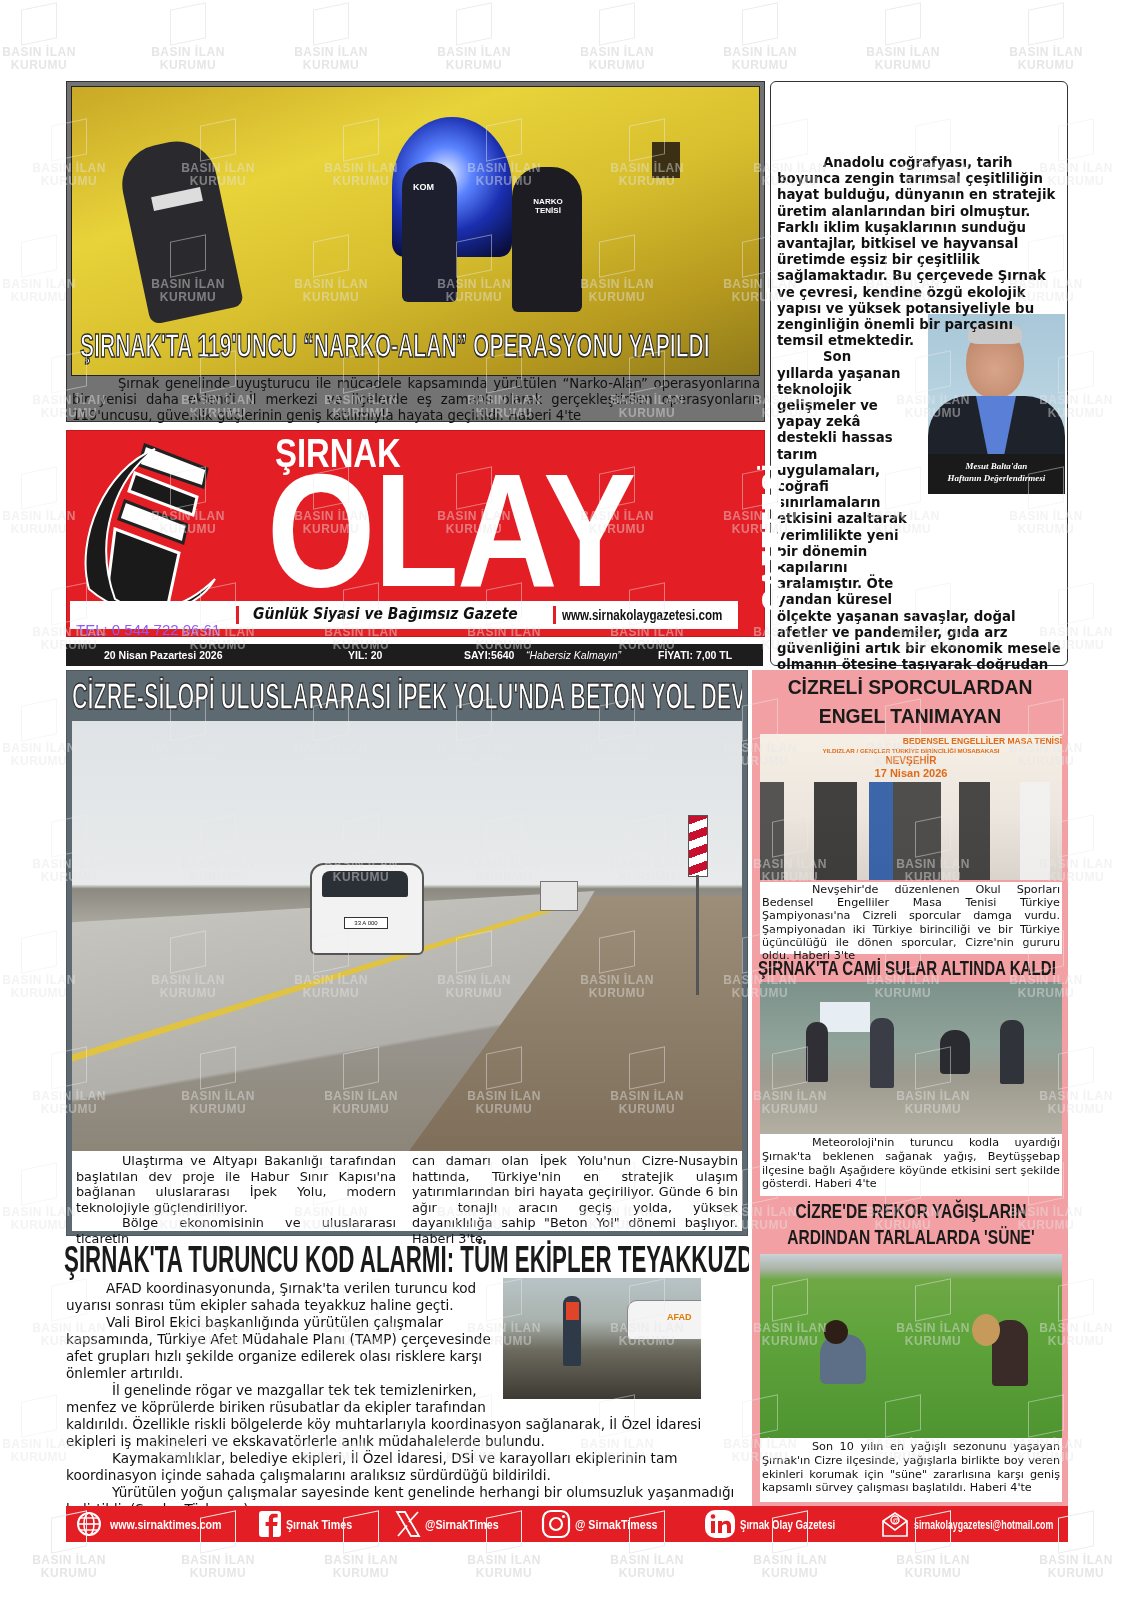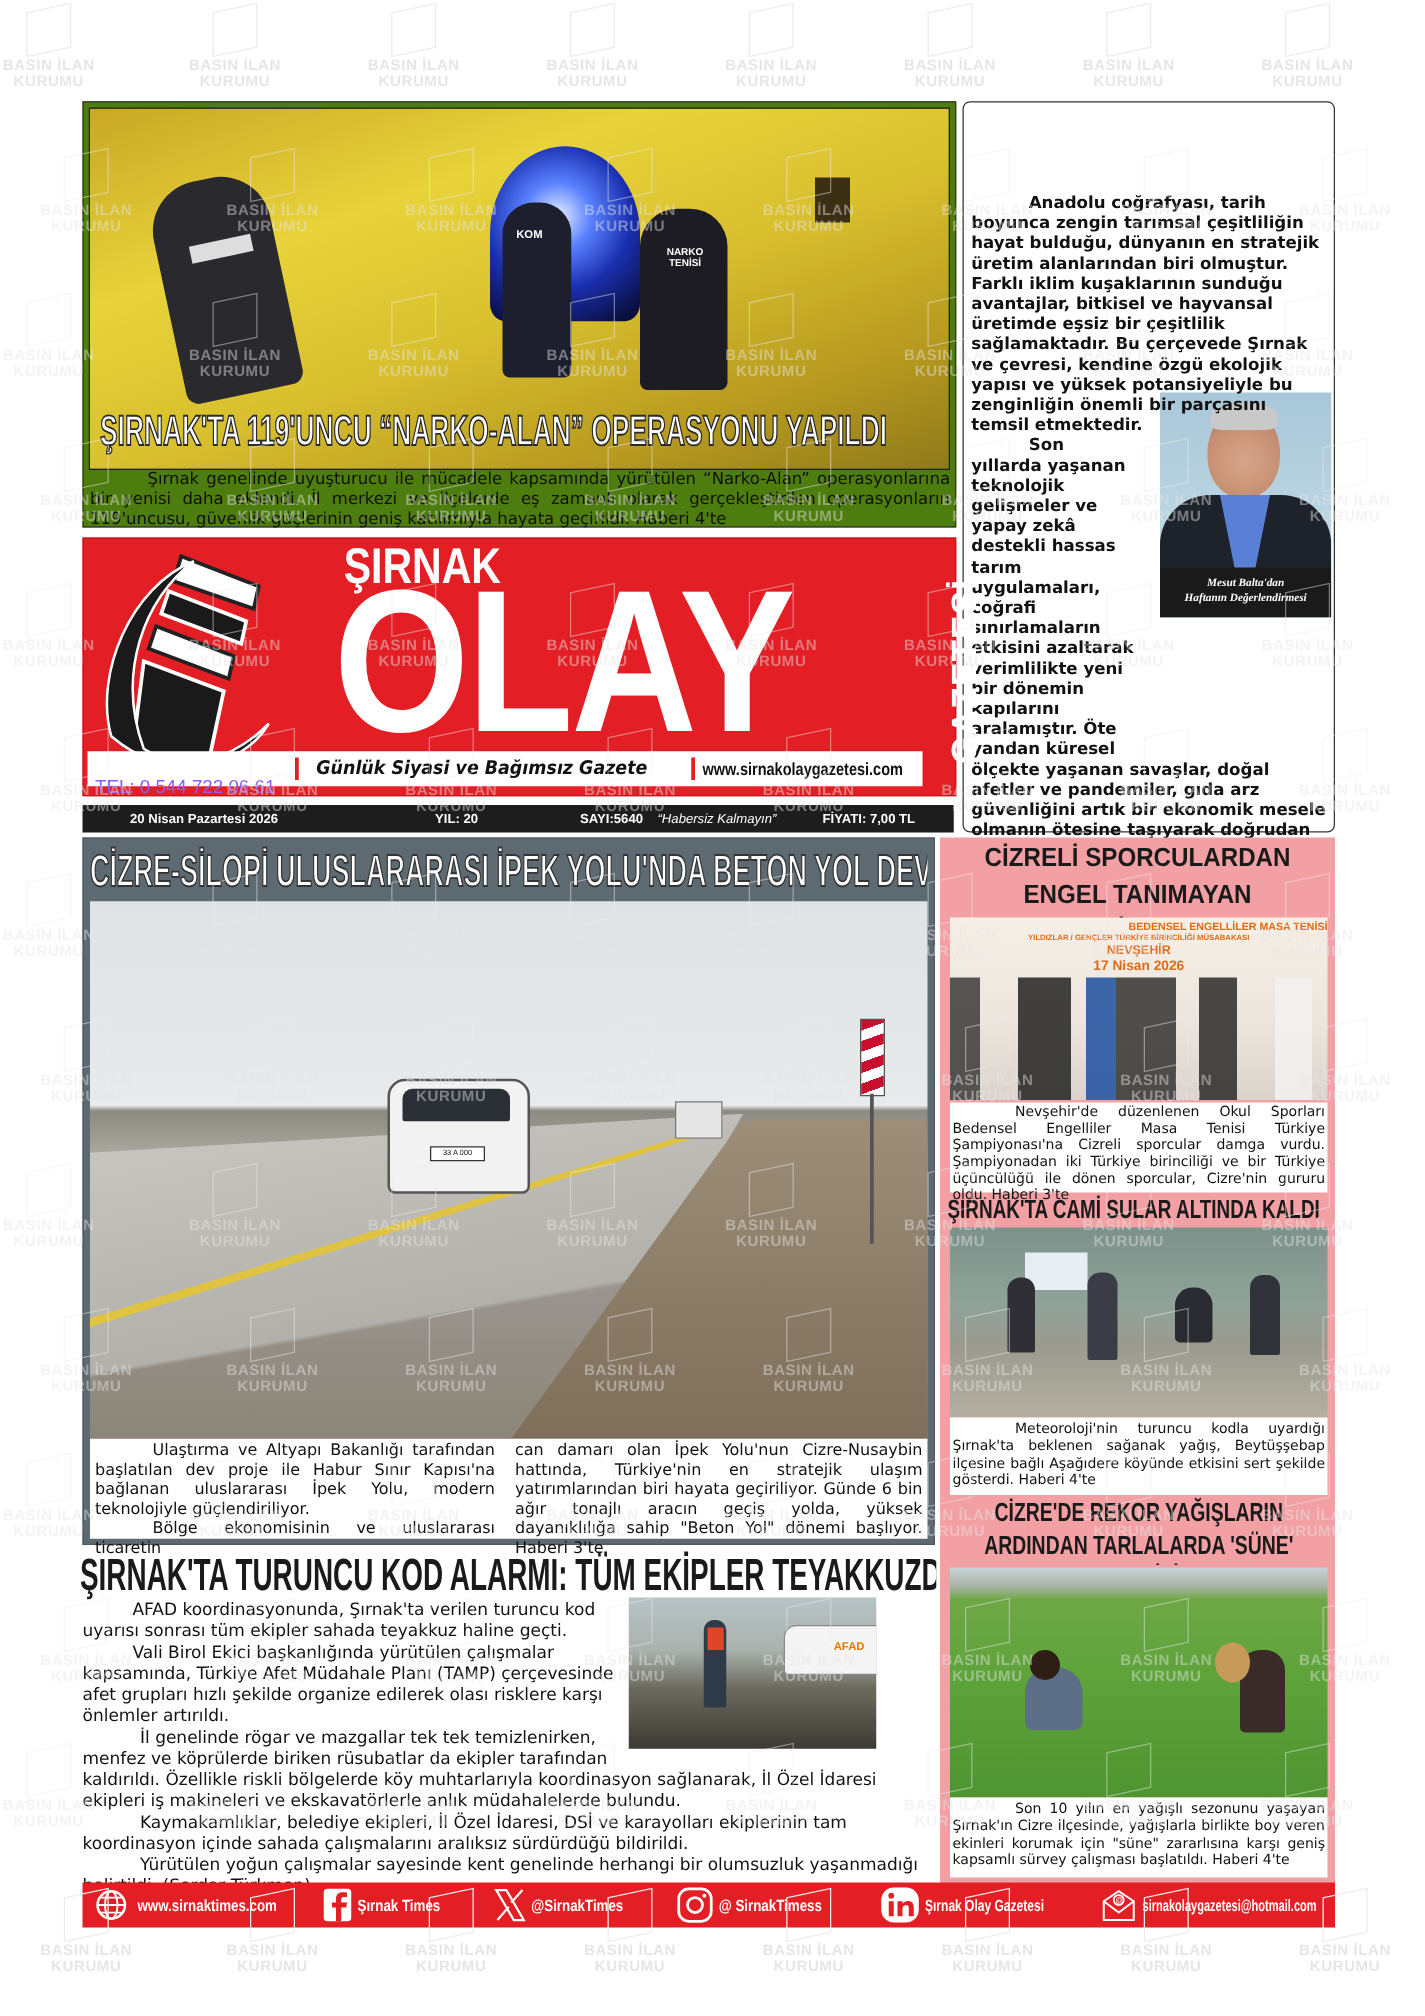--- a/index.html
+++ b/index.html
@@ -573,21 +573,21 @@
       <div>BASIN İLAN</div>
       <div>KURUMU</div>
     </div>
     <div class="wm" style="left: 1031px; top: 1514px; z-index: 50; opacity: 1;">
       <div class="box"></div>
       <div>BASIN İLAN</div>
       <div>KURUMU</div>
     </div>
   </div>
 
-<div class="abs" style="left:66px;top:81px;width:697px;height:339px;border:1px solid #333;background:#4d7c0f;">
+<div class="abs" style="left:66px;top:81px;width:697px;height:339px;border:1px solid #333;background:#737373;">
   <div class="photo" style="left:4px;top:4px;width:687px;height:288px;background:linear-gradient(160deg,#c9a826 0%,#e8d33a 30%,#d8bf2e 55%,#b79a1f 80%,#8f7a1b 100%);border:1px solid #222;">
 
     <div class="abs" style="left:320px;top:30px;width:120px;height:140px;border-radius:50% 50% 10% 10%;background:radial-gradient(circle at 45% 40%,#e8f0ff 0%,#5a82ff 25%,#1a2fb0 55%,#0a0f40 90%);"></div>
     <div class="abs" style="left:580px;top:55px;width:28px;height:36px;background:#3b2f14;"></div>
 
     <div class="abs" style="left:60px;top:55px;width:95px;height:175px;background:#2a2a2e;border-radius:40px 40px 10px 10px;transform:rotate(-12deg);"></div>
     <div class="abs" style="left:80px;top:105px;width:50px;height:14px;background:#ddd;transform:rotate(-12deg);"></div>
     <div class="abs" style="left:330px;top:75px;width:55px;height:140px;background:#1d1f2e;border-radius:25px 25px 6px 6px;"></div>
     <div class="abs" style="left:341px;top:95px;font:bold 9px 'Liberation Sans',sans-serif;color:#fff;">KOM</div>
     <div class="abs" style="left:440px;top:80px;width:70px;height:145px;background:#1c1c22;border-radius:30px 30px 6px 6px;"></div>

